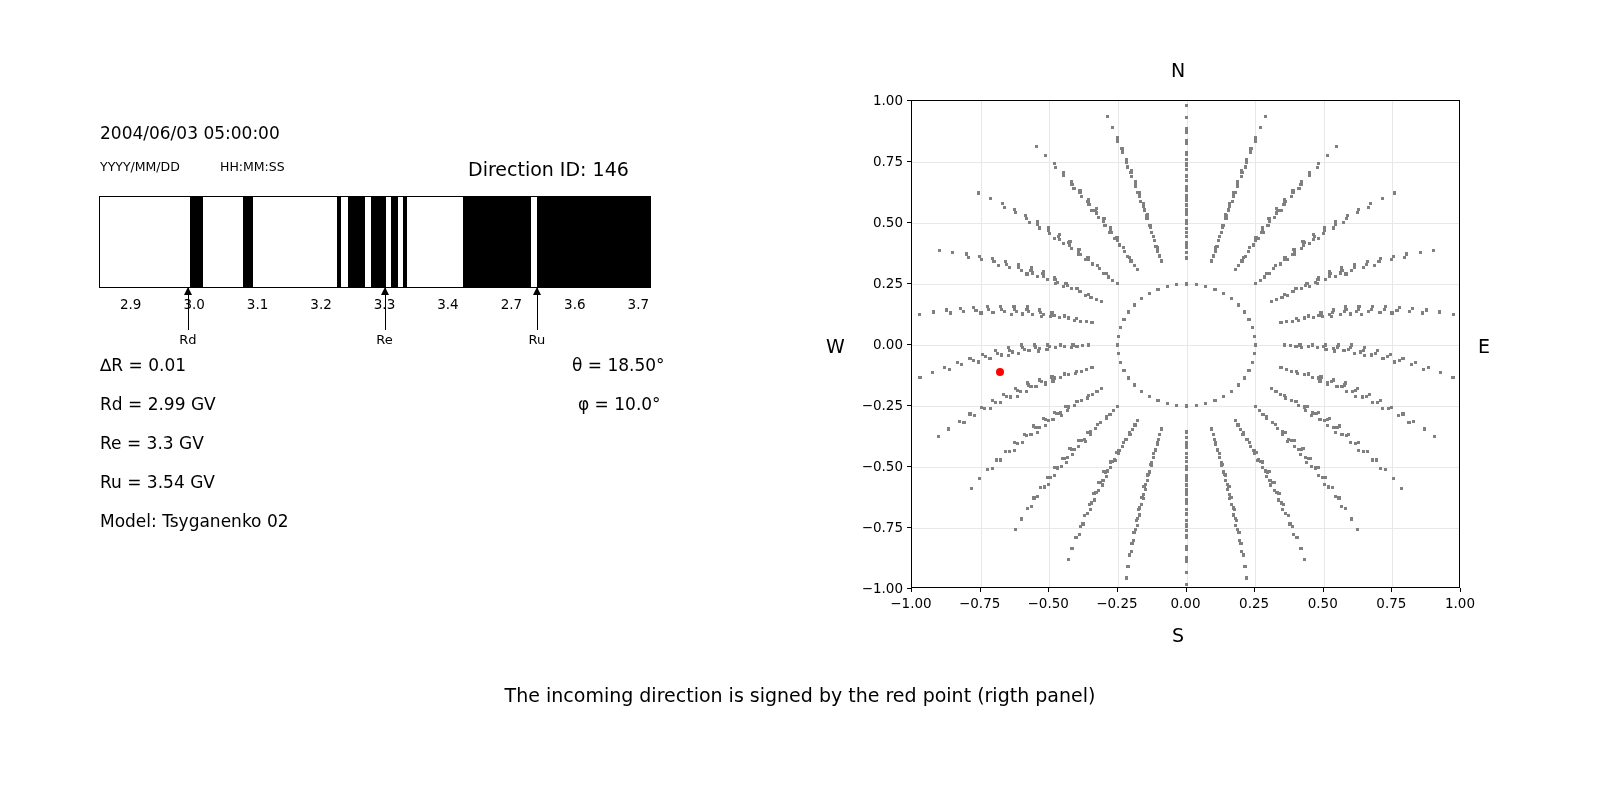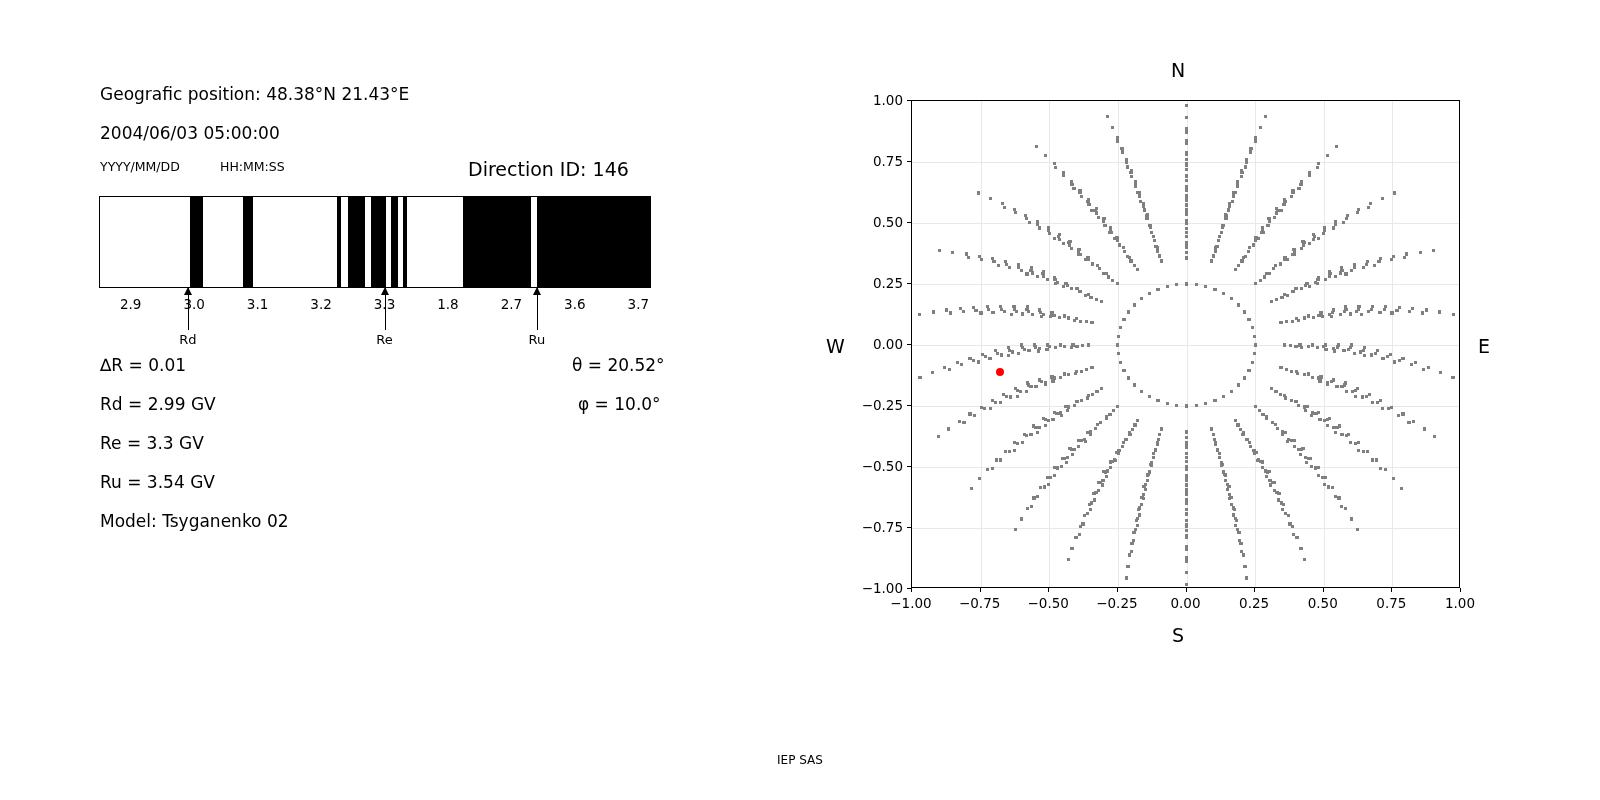--- a/index.html
+++ b/index.html
@@ -130,21 +130,20 @@
     text-align: center; font-size: 12px;
   }
 </style>
 </head>
 <body>
 
 <div id="page">
 
   <div id="left-panel">
 
-    <div class="t hdr-geo">Geografic position: 48.38°N 21.43°E</div>
     <div class="t hdr-date">2004/06/03 05:00:00</div>
     <div class="t hdr-fmt-d">YYYY/MM/DD</div>
     <div class="t hdr-fmt-t">HH:MM:SS</div>
     <div class="t hdr-dirid">Direction ID: 146</div>
 
     <div id="spectrum-box">
       <div id="spectrum-bands">
           <div class="band" style="left: 90.0966px; width: 13.3241px;"></div>
           <div class="band" style="left: 142.759px; width: 10.1517px;"></div>
           <div class="band" style="left: 236.662px; width: 4.44138px;"></div>
@@ -156,21 +155,21 @@
           <div class="band" style="left: 437.159px; width: 114.841px;"></div>
         </div>
     </div>
 
     <div id="spectrum-axis">
         <div class="xtick-label" style="left: 31.7241px;">2.9</div>
         <div class="xtick-label" style="left: 95.1724px;">3.0</div>
         <div class="xtick-label" style="left: 158.621px;">3.1</div>
         <div class="xtick-label" style="left: 222.069px;">3.2</div>
         <div class="xtick-label" style="left: 285.517px;">3.3</div>
-        <div class="xtick-label" style="left: 348.966px;">1.8</div>
+        <div class="xtick-label" style="left: 348.966px;">3.4</div>
         <div class="xtick-label" style="left: 412.414px;">2.7</div>
         <div class="xtick-label" style="left: 475.862px;">3.6</div>
         <div class="xtick-label" style="left: 539.31px;">3.7</div>
       </div>
     <div id="spectrum-markers">
         <div class="marker" style="left: 187.828px; top: 288px;">
           <div class="shaft"></div>
           <div class="head"></div>
           <div class="mlabel">Rd</div>
         </div>
@@ -184,21 +183,21 @@
           <div class="head"></div>
           <div class="mlabel">Ru</div>
         </div>
       </div>
 
     <div class="t param param-l1">∆R = 0.01</div>
     <div class="t param param-l2">Rd = 2.99 GV</div>
     <div class="t param param-l3">Re = 3.3 GV</div>
     <div class="t param param-l4">Ru = 3.54 GV</div>
     <div class="t param param-l5">Model: Tsyganenko 02</div>
-    <div class="t param param-r1">θ = 20.52°</div>
+    <div class="t param param-r1">θ = 18.50°</div>
     <div class="t param param-r2">φ = 10.0°</div>
   </div>
 
   <div id="right-panel">
     <div id="plot-frame">
       <div id="grid-lines">
           <div class="gl-v" style="left: 68.625px;"></div>
           <div class="gl-v" style="left: 137.25px;"></div>
           <div class="gl-v" style="left: 205.875px;"></div>
           <div class="gl-v" style="left: 274.5px;"></div>
@@ -1238,16 +1237,16 @@
         <div class="xtick-mark" style="left: 660px; top: 588px;"></div>
       </div>
   </div>
 
   <div class="compass c-n">N</div>
   <div class="compass c-s">S</div>
   <div class="compass c-w">W</div>
   <div class="compass c-e">E</div>
 
   <div id="caption">
+    <div class="cap-line">The incoming direction is signed by the red point (rigth panel)</div>
   </div>
-  <div id="footer">IEP SAS</div>
 
 </div>
 
 </body></html>

